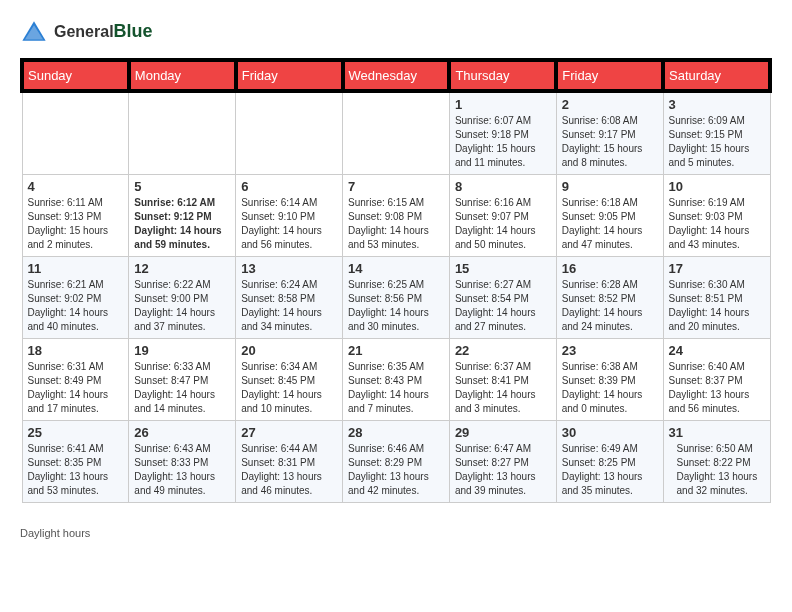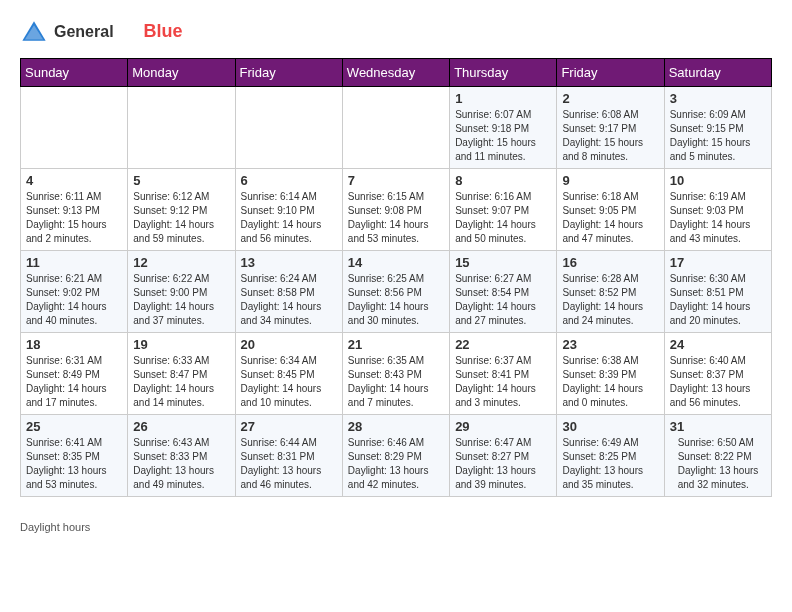--- a/index.html
+++ b/index.html
@@ -28,27 +28,27 @@
     }
     .title-section { text-align: right; }
     .month-year { font-size: 36px; color: #333; font-weight: 300; }
     .location { font-size: 15px; color: #555; }
     table {
       width: 100%;
       border-collapse: collapse;
       font-size: 11px;
     }
     thead tr th {
-      background: #701a75;
+      background: #ef4444;
       color: #fff;
       padding: 6px 4px;
       text-align: left;
       font-size: 13px;
       font-weight: normal;
-      border: 1px solid #000000;
+      border: 4px solid #000000;
     }
     tbody tr td {
       border: 1px solid #ccc;
       padding: 4px 5px;
       vertical-align: top;
       width: calc(100%/7);
       height: 80px;
       background: #fff;
     }
     tbody tr:nth-child(odd) td { background: #f5f8fc; }
@@ -75,21 +75,21 @@
 </head>
 <body>
 
 <div class="header">
   <div class="logo">
     <svg class="logo-icon" width="40" height="34" viewBox="0 0 40 34">
       <polygon points="20,2 38,32 2,32" fill="#2a7fd4"></polygon>
       <polygon points="20,8 34,30 6,30" fill="#fff" opacity="0.3"></polygon>
     </svg>
     <div>
-      <span style="font-size:16px;font-weight:bold;color:#333;">General</span><span style="font-size:18px;font-weight:bold;color:#ef4444;padding-left:30px;">Blue</span>
+      <span style="font-size:16px;font-weight:bold;color:#333;">General</span><span style="font-size:18px;font-weight:bold;color:#14532d;">Blue</span>
     </div>
   </div>
 </div>
 
 <table>
   <thead>
     <tr id="thead-row">
     <th>Sunday</th>
         <th>Monday</th>
         <th>Friday</th>
@@ -130,21 +130,21 @@
       <tr>
         <td>
           <span class="day-num">4</span>
           <div class="day-info" style="white-space: pre-line;">Sunrise: 6:11 AM
 Sunset: 9:13 PM
 Daylight: 15 hours
 and 2 minutes.</div>
         </td>
         <td>
           <span class="day-num">5</span>
-          <div class="day-info" style="white-space: pre-line;">Sunrise: 6:12 AM
+          <div class="day-info" style="white-space: pre-line; font-weight: bold;">Sunrise: 6:12 AM
 Sunset: 9:12 PM
 Daylight: 14 hours
 and 59 minutes.</div>
         </td>
         <td>
           <span class="day-num">6</span>
           <div class="day-info" style="white-space: pre-line;">Sunrise: 6:14 AM
 Sunset: 9:10 PM
 Daylight: 14 hours
 and 56 minutes.</div>

